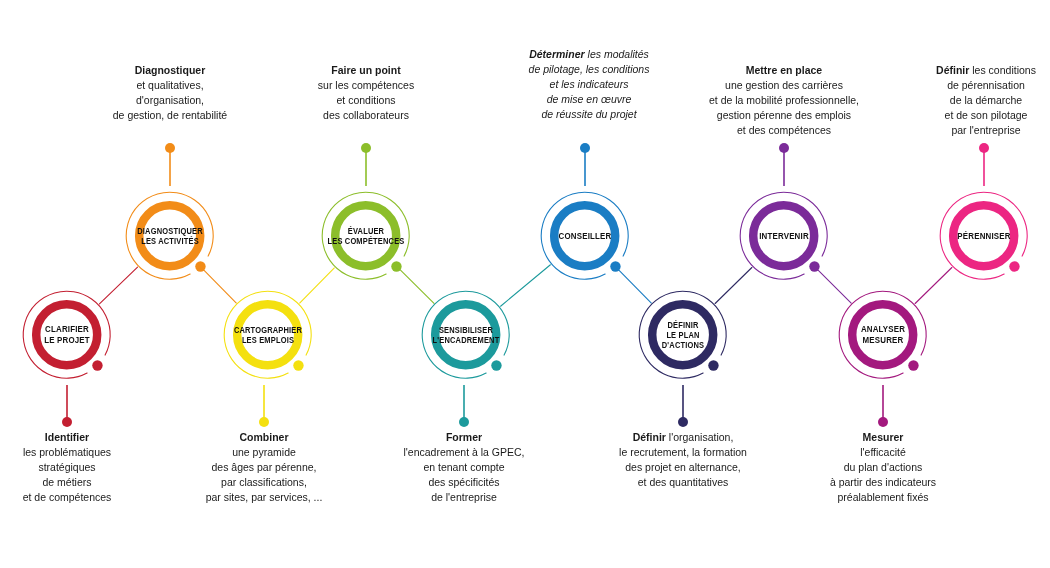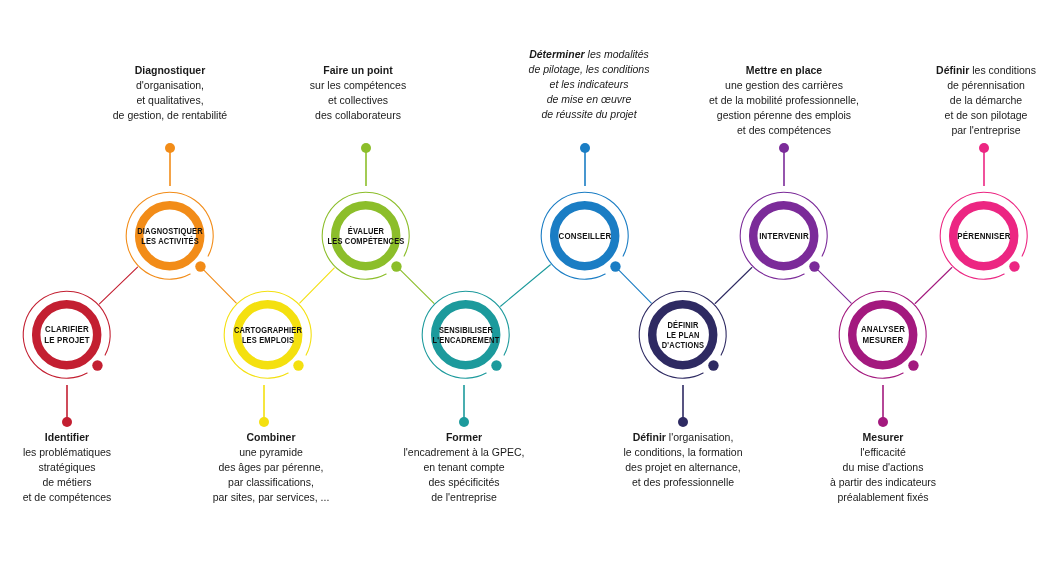--- a/index.html
+++ b/index.html
@@ -189,68 +189,68 @@
   <div id="callouts">
       <div class="callout" style="width: 240px; left: -53px; top: 430px;">
         <span class="ct-line"><span class="lead">Identifier</span></span>
         <span class="ct-line">les problématiques</span>
         <span class="ct-line">stratégiques</span>
         <span class="ct-line">de métiers</span>
         <span class="ct-line">et de compétences</span>
       </div>
       <div class="callout" style="width: 240px; left: 50px; top: 63px;">
         <span class="ct-line"><span class="lead">Diagnostiquer</span></span>
+        <span class="ct-line">et qualitatives,</span>
         <span class="ct-line">d'organisation,</span>
-        <span class="ct-line">et qualitatives,</span>
         <span class="ct-line">de gestion, de rentabilité</span>
       </div>
-      <div class="callout" style="width: 240px; left: 151px; top: 430px; text-align: center;">
+      <div class="callout" style="width: 240px; left: 144px; top: 430px; text-align: center;">
         <span class="ct-line"><span class="lead">Combiner</span></span>
         <span class="ct-line">une pyramide</span>
         <span class="ct-line">des âges par pérenne,</span>
         <span class="ct-line">par classifications,</span>
         <span class="ct-line">par sites, par services, ...</span>
       </div>
-      <div class="callout" style="width: 240px; left: 238px; top: 63px;">
+      <div class="callout" style="width: 240px; left: 246px; top: 63px;">
         <span class="ct-line"><span class="lead">Faire un point</span></span>
         <span class="ct-line">sur les compétences</span>
-        <span class="ct-line">et collectives</span>
+        <span class="ct-line">et conditions</span>
         <span class="ct-line">des collaborateurs</span>
       </div>
       <div class="callout" style="width: 240px; left: 344px; top: 430px;">
         <span class="ct-line"><span class="lead">Former</span></span>
         <span class="ct-line">l'encadrement à la GPEC,</span>
         <span class="ct-line">en tenant compte</span>
         <span class="ct-line">des spécificités</span>
         <span class="ct-line">de l'entreprise</span>
       </div>
       <div class="callout" style="width: 240px; left: 469px; top: 47px; font-style: italic;">
         <span class="ct-line"><span class="lead">Déterminer</span><span> les modalités</span></span>
         <span class="ct-line">de pilotage, les conditions</span>
         <span class="ct-line">et les indicateurs</span>
         <span class="ct-line">de mise en œuvre</span>
         <span class="ct-line">de réussite du projet</span>
       </div>
       <div class="callout" style="width: 240px; left: 563px; top: 430px;">
         <span class="ct-line"><span class="lead">Définir</span><span> l'organisation,</span></span>
-        <span class="ct-line">le conditions, la formation</span>
+        <span class="ct-line">le recrutement, la formation</span>
         <span class="ct-line">des projet en alternance,</span>
-        <span class="ct-line">et des professionnelle</span>
+        <span class="ct-line">et des quantitatives</span>
       </div>
       <div class="callout" style="width: 240px; left: 664px; top: 63px;">
         <span class="ct-line"><span class="lead">Mettre en place</span></span>
         <span class="ct-line">une gestion des carrières</span>
         <span class="ct-line">et de la mobilité professionnelle,</span>
         <span class="ct-line">gestion pérenne des emplois</span>
         <span class="ct-line">et des compétences</span>
       </div>
       <div class="callout" style="width: 240px; left: 763px; top: 430px;">
         <span class="ct-line"><span class="lead">Mesurer</span></span>
         <span class="ct-line">l'efficacité</span>
-        <span class="ct-line">du mise d'actions</span>
+        <span class="ct-line">du plan d'actions</span>
         <span class="ct-line">à partir des indicateurs</span>
         <span class="ct-line">préalablement fixés</span>
       </div>
       <div class="callout" style="width: 240px; left: 866px; top: 63px;">
         <span class="ct-line"><span class="lead">Définir</span><span> les conditions</span></span>
         <span class="ct-line">de pérennisation</span>
         <span class="ct-line">de la démarche</span>
         <span class="ct-line">et de son pilotage</span>
         <span class="ct-line">par l'entreprise</span>
       </div>

